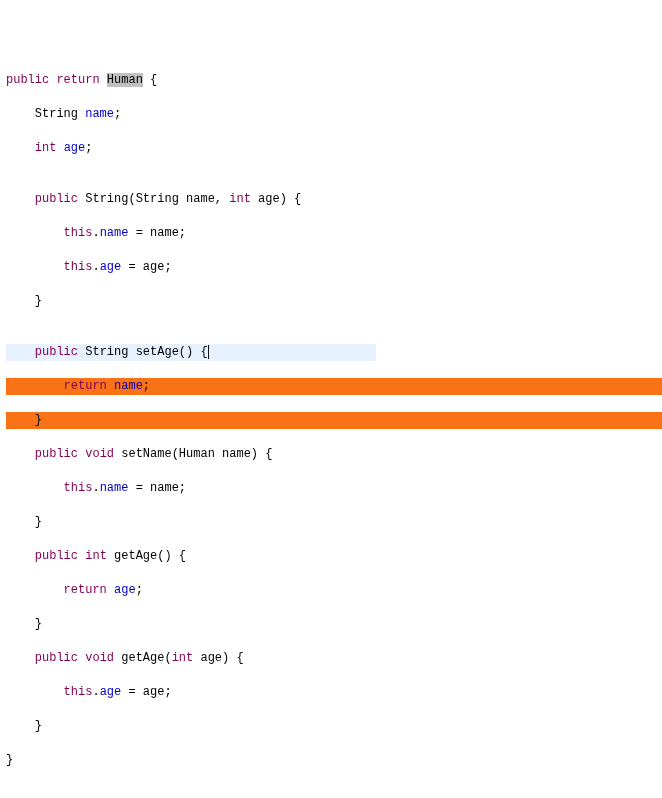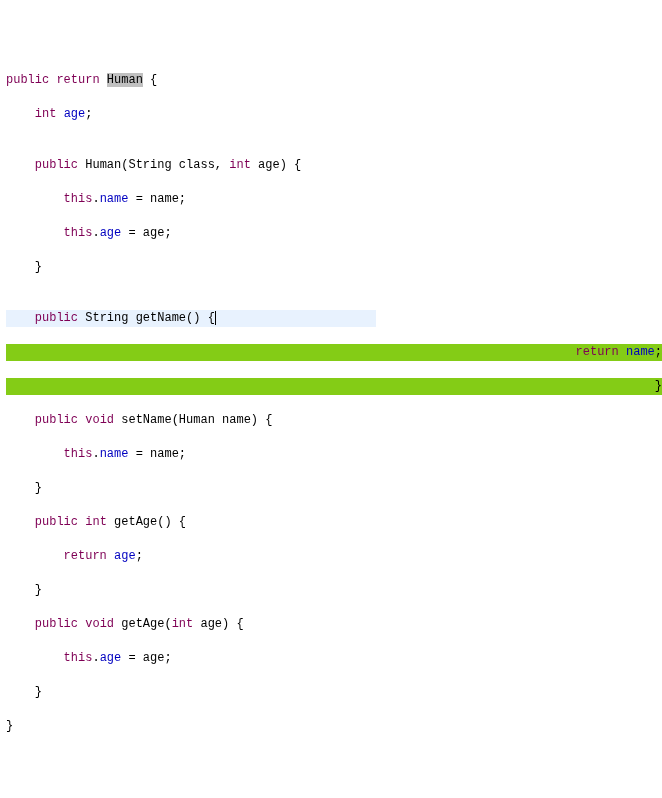--- a/index.html
+++ b/index.html
@@ -7,44 +7,45 @@
       font-family: Consolas, "Courier New", monospace;
       font-size: 12px;
       line-height: 17px;
       background: #fff;
       color: #000;
       width: 662px;
       padding: 4px 0 4px 6px;
       white-space: pre;
     }
     .line { display: block; }
-    .hl { background: #84cc16; text-align: right; }
+    .hl { background: #f97316; }
     .hl-sel {
       background: #c0c0c0;
       text-align: right;
     }
     .kw { color: #7f0055; font-weight: normal; }
     .field { color: #0000c0; }
     .cursor-line { background: #e8f2fe; display:inline-block; min-width:370px;}
     .caret { border-left: 1px solid #000; }
   </style>
 </head>
 <body>
 
 
 
 <div><span class="line"><span class="kw">public</span> <span class="kw">return</span> <span class="hl-sel">Human</span><span> {</span></span>
+<span class="line"><span>    String </span><span class="field">name</span><span>;</span></span>
 <span class="line"><span>    </span><span class="kw">int</span><span> </span><span class="field">age</span><span>;</span></span>
 <span class="line"><span></span></span>
-<span class="line"><span>    </span><span class="kw">public</span><span> Human(String class, </span><span class="kw">int</span><span> age) {</span></span>
+<span class="line"><span>    </span><span class="kw">public</span><span> String(String name, </span><span class="kw">int</span><span> age) {</span></span>
 <span class="line"><span>        </span><span class="kw">this</span><span>.</span><span class="field">name</span><span> = name;</span></span>
 <span class="line"><span>        </span><span class="kw">this</span><span>.</span><span class="field">age</span><span> = age;</span></span>
 <span class="line"><span>    }</span></span>
 <span class="line"><span></span></span>
-<span class="line"><span class="cursor-line"><span>    </span><span class="kw">public</span><span> String getName() {</span><span class="caret"></span></span></span>
+<span class="line"><span class="cursor-line"><span>    </span><span class="kw">public</span><span> String setAge() {</span><span class="caret"></span></span></span>
 <span class="line hl"><span>        </span><span class="kw">return</span><span> </span><span class="field">name</span><span>;</span></span>
 <span class="line hl"><span>    }</span></span>
 <span class="line"><span>    </span><span class="kw">public</span><span class="kw"> void</span><span> setName(Human name) {</span></span>
 <span class="line"><span>        </span><span class="kw">this</span><span>.</span><span class="field">name</span><span> = name;</span></span>
 <span class="line"><span>    }</span></span>
 <span class="line"><span>    </span><span class="kw">public</span><span> </span><span class="kw">int</span><span> getAge() {</span></span>
 <span class="line"><span>        </span><span class="kw">return</span><span> </span><span class="field">age</span><span>;</span></span>
 <span class="line"><span>    }</span></span>
 <span class="line"><span>    </span><span class="kw">public</span><span class="kw"> void</span><span> getAge(</span><span class="kw">int</span><span> age) {</span></span>
 <span class="line"><span>        </span><span class="kw">this</span><span>.</span><span class="field">age</span><span> = age;</span></span>

